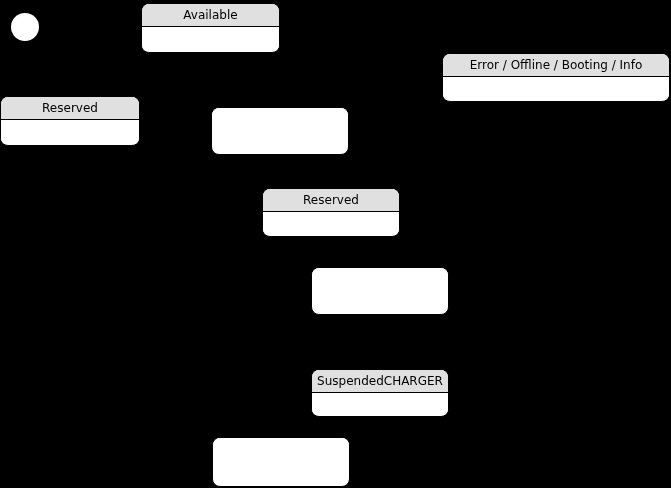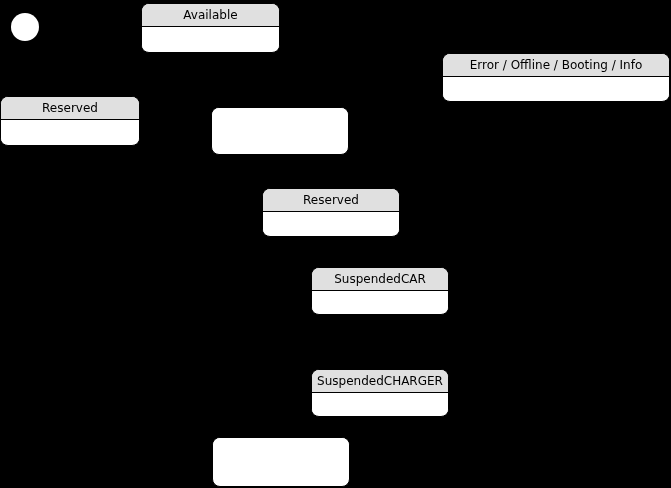--- a/index.html
+++ b/index.html
@@ -69,21 +69,20 @@
     <div class="state-body"></div>
   </div>
       <div class="state-box" style="left: 211px; top: 107px; width: 138px; height: 48px;">
     <div class="state-body"></div>
   </div>
       <div class="state-box" style="left: 262px; top: 188px; width: 138px; height: 49px;">
     <div class="state-header">Reserved</div>
     <div class="state-body"></div>
   </div>
       <div class="state-box" style="left: 311px; top: 267px; width: 138px; height: 48px;">
-    <div class="state-header">SuspendedCAR</div>
     <div class="state-body"></div>
   </div>
       <div class="state-box" style="left: 311px; top: 346px; width: 138px; height: 48px; margin-top: 23px;">
     <div class="state-header">SuspendedCHARGER</div>
     <div class="state-body"></div>
   </div>
       <div class="state-box" style="left: 212px; top: 437px; width: 138px; height: 50px;">
     <div class="state-body"></div>
   </div>
     </div>

